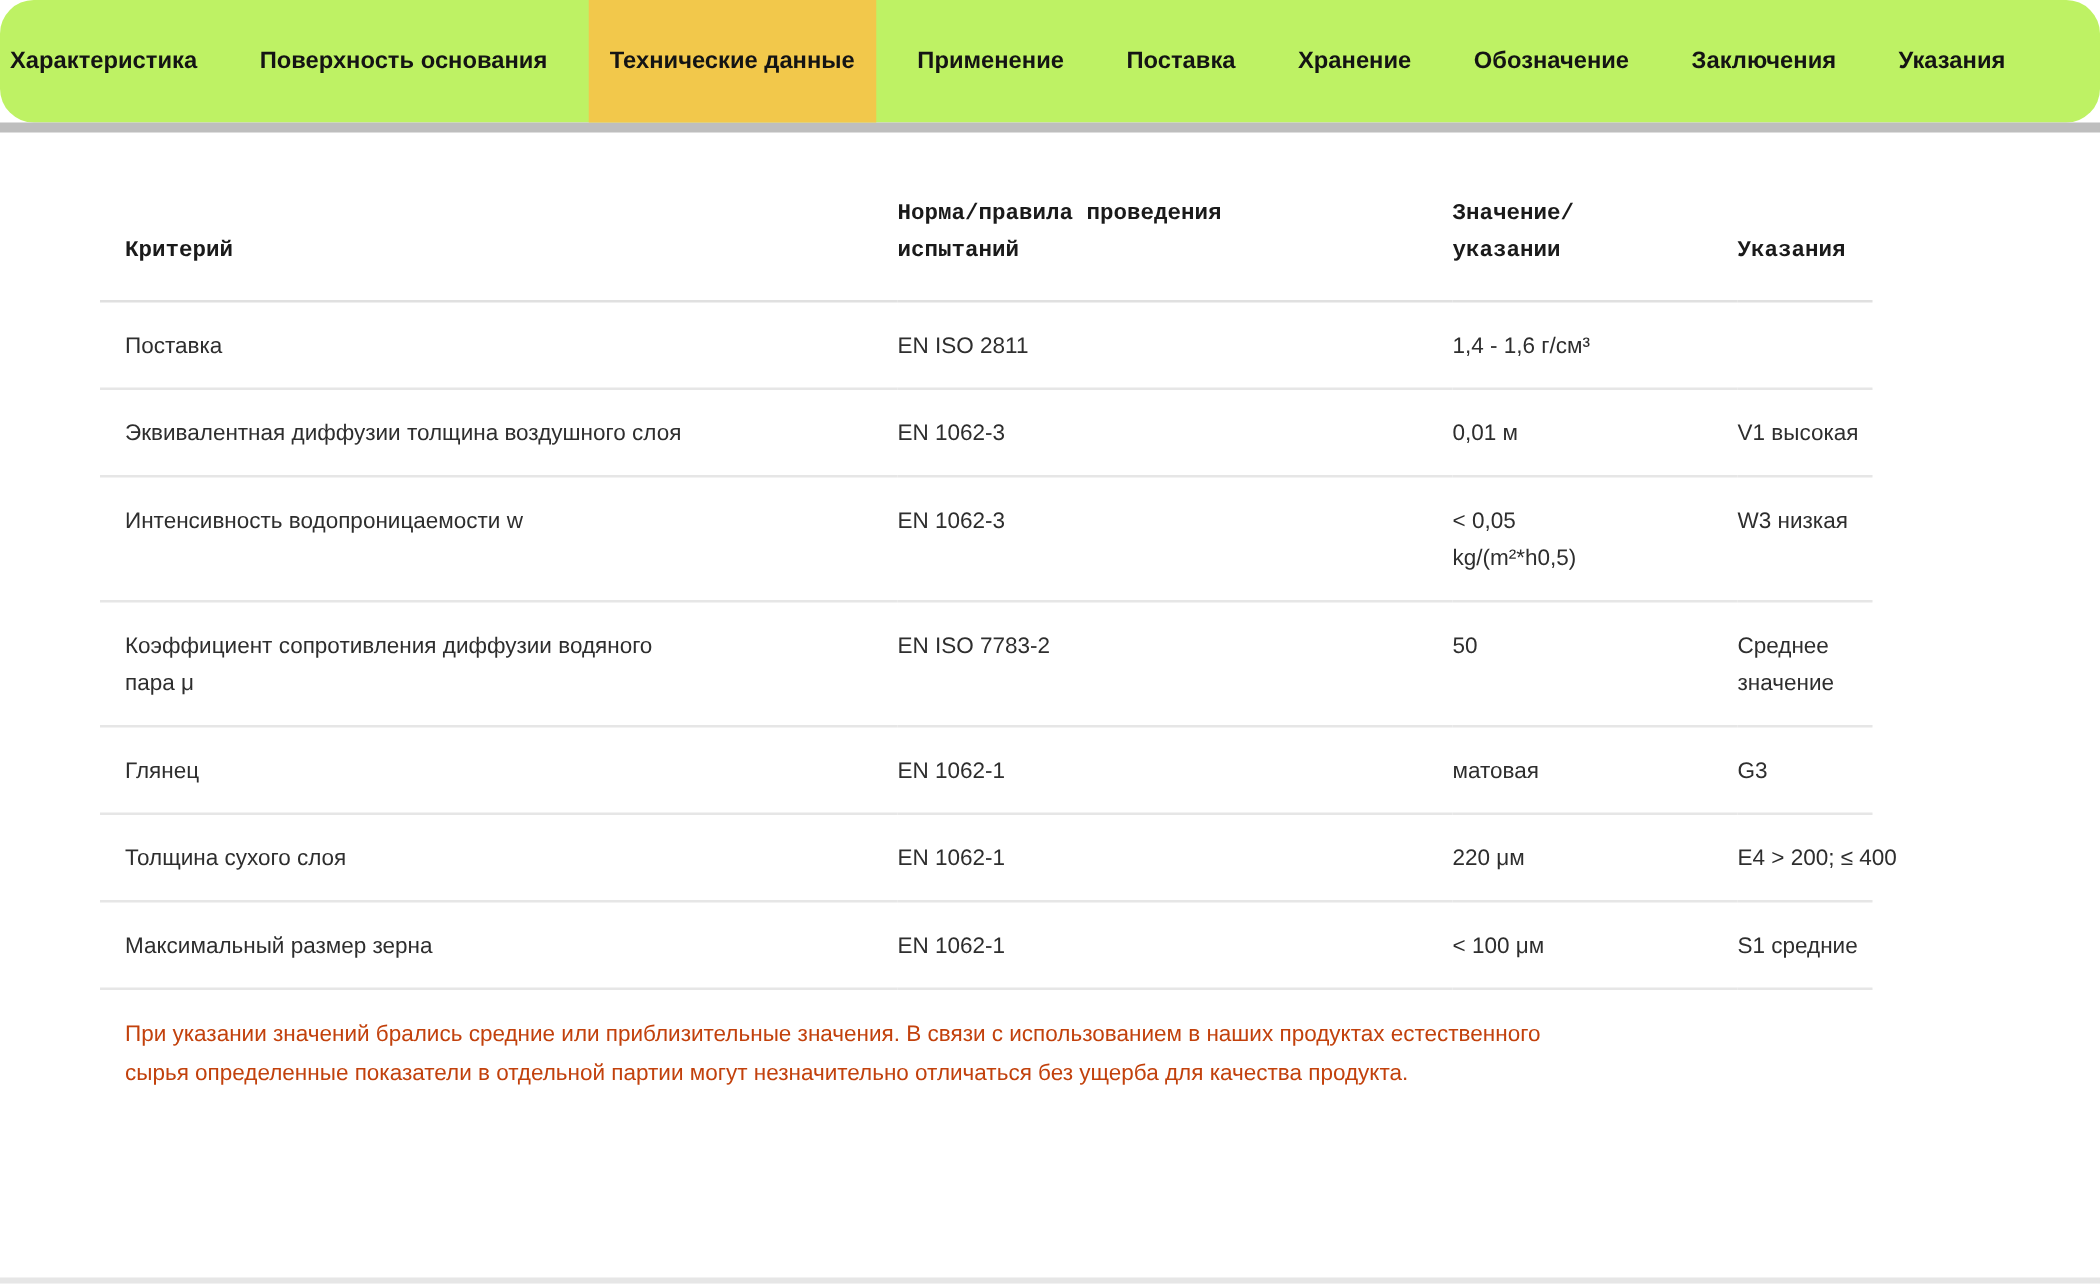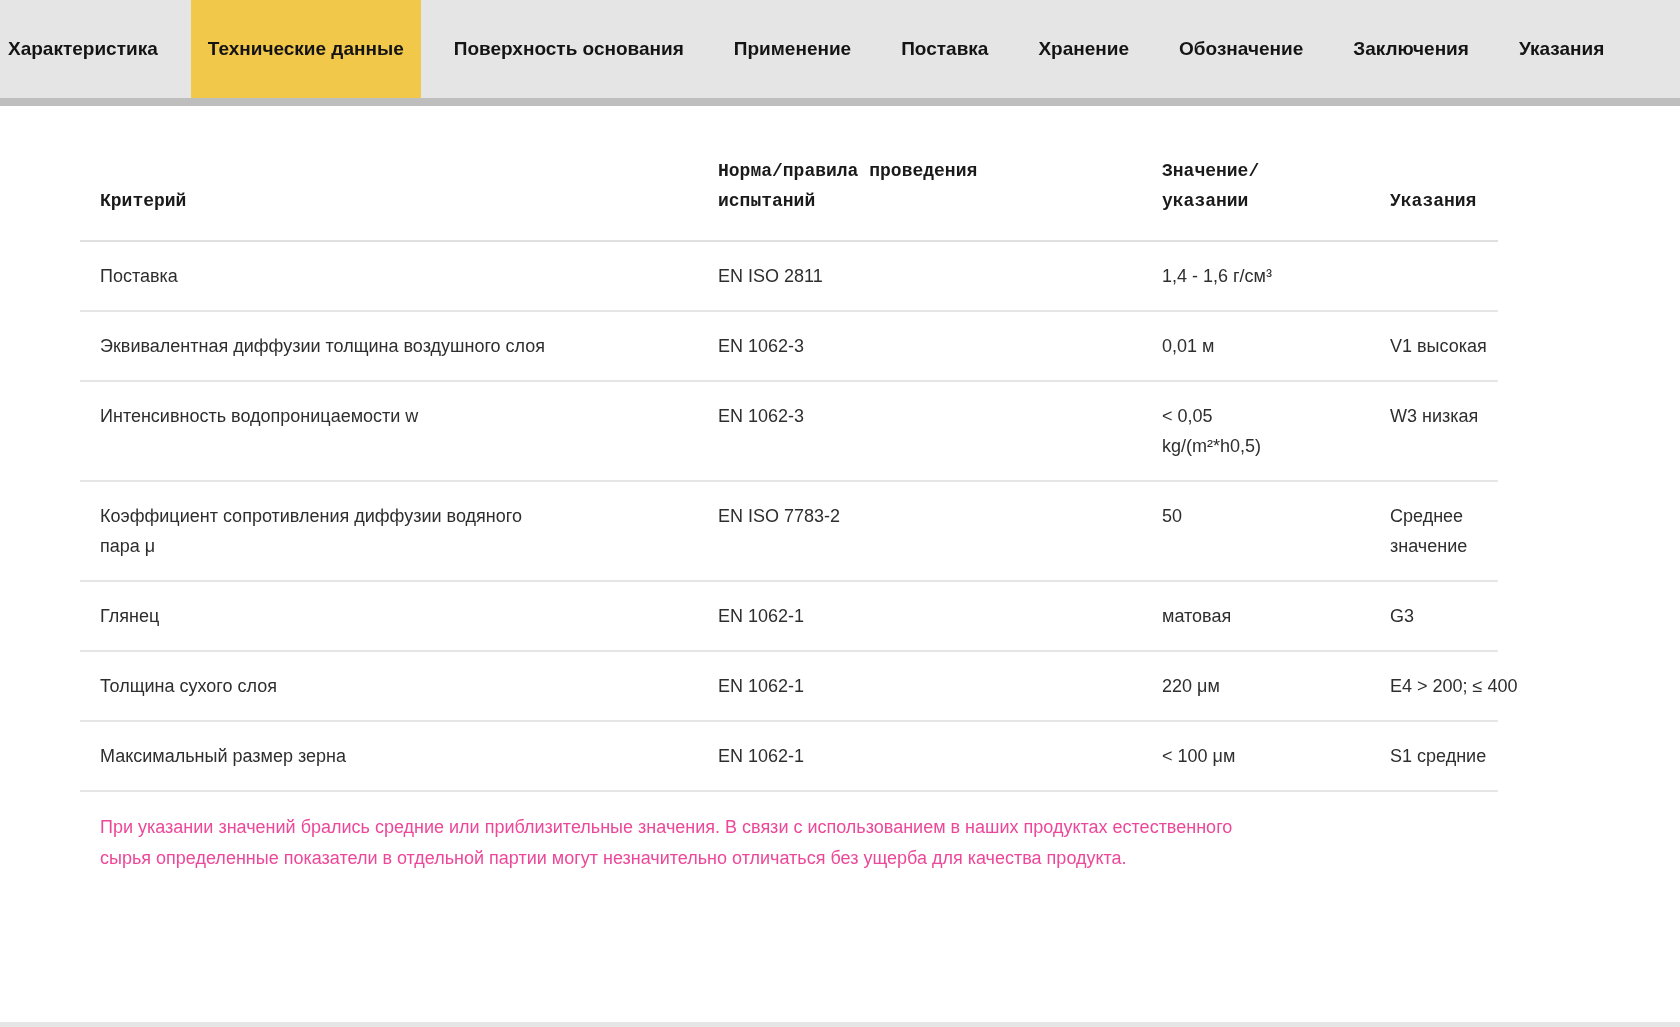--- a/index.html
+++ b/index.html
@@ -13,21 +13,22 @@
     position: relative;
     overflow: hidden;
   }
 
   
   .tabbar {
     display: flex;
     align-items: center;
     height: 98px;
     padding-left: 8px;
-    background: #e5e5e5;
+    background: #bef264;
+    border-radius: 27px;
   }
   .tab {
     height: 98px;
     display: flex;
     align-items: center;
     padding: 0 17px;
     margin-right: 16px;
     font-size: 19px;
     font-weight: bold;
     color: #141414;
@@ -76,40 +77,40 @@
   }
   table.spec th.col-criterion, table.spec td.col-criterion { padding-left: 20px; }
   table.spec th.col-note, table.spec td.col-note { white-space: pre; overflow: visible; padding-right: 0; }
 
   
   .footnote {
     margin: 20px 0 0 100px;
     width: 1360px;
     font-size: 18px;
     line-height: 31px;
-    color: #ec4899;
+    color: #c2410c;
     white-space: pre-line;
   }
 
   .bottom-strip {
     position: absolute;
     left: 0;
     bottom: 0;
     width: 100%;
     height: 5px;
     background: #E6E6E6;
   }
 </style>
 </head>
 <body>
 
 <div class="tabbar">
   <div class="tab">Характеристика</div>
+  <div class="tab">Поверхность основания</div>
   <div class="tab active">Технические данные</div>
-  <div class="tab">Поверхность основания</div>
   <div class="tab">Применение</div>
   <div class="tab">Поставка</div>
   <div class="tab">Хранение</div>
   <div class="tab">Обозначение</div>
   <div class="tab">Заключения</div>
   <div class="tab">Указания</div>
 </div>
 <div class="tab-underline"></div>
 
 <div class="content">

